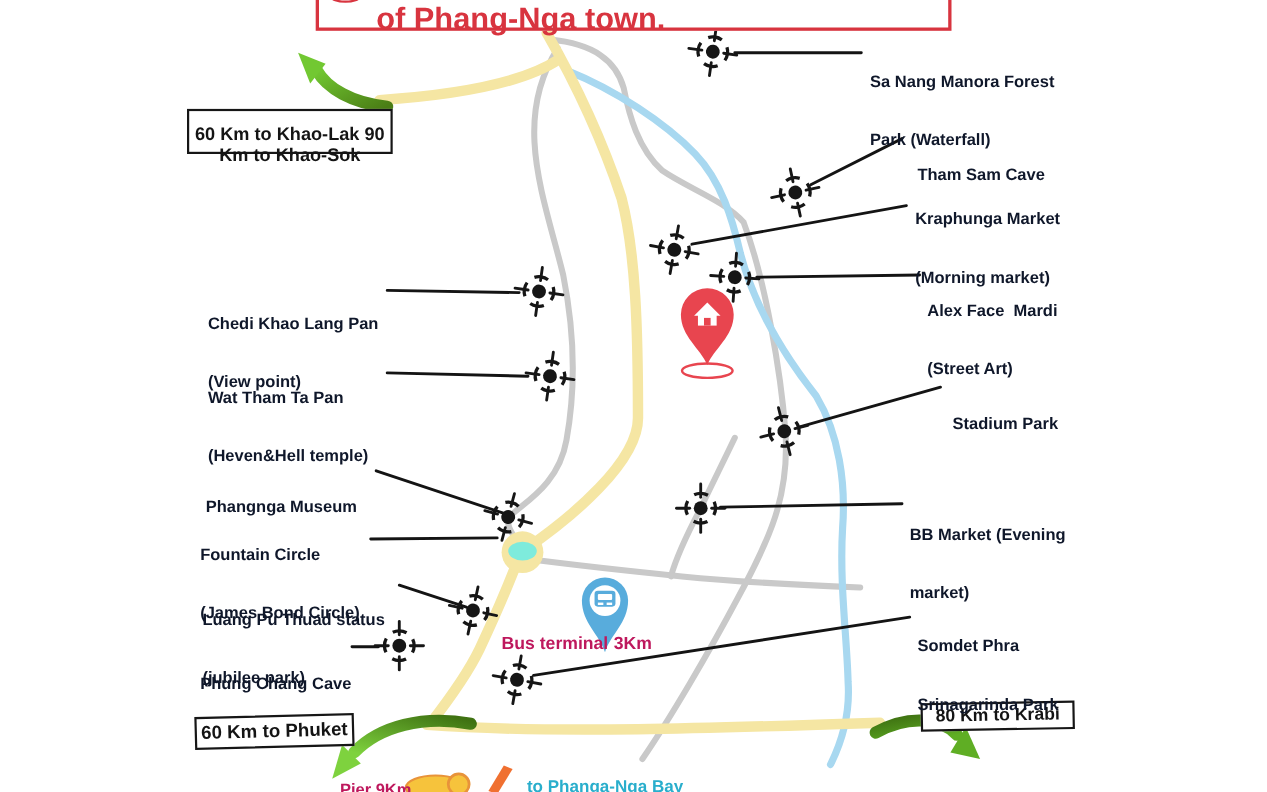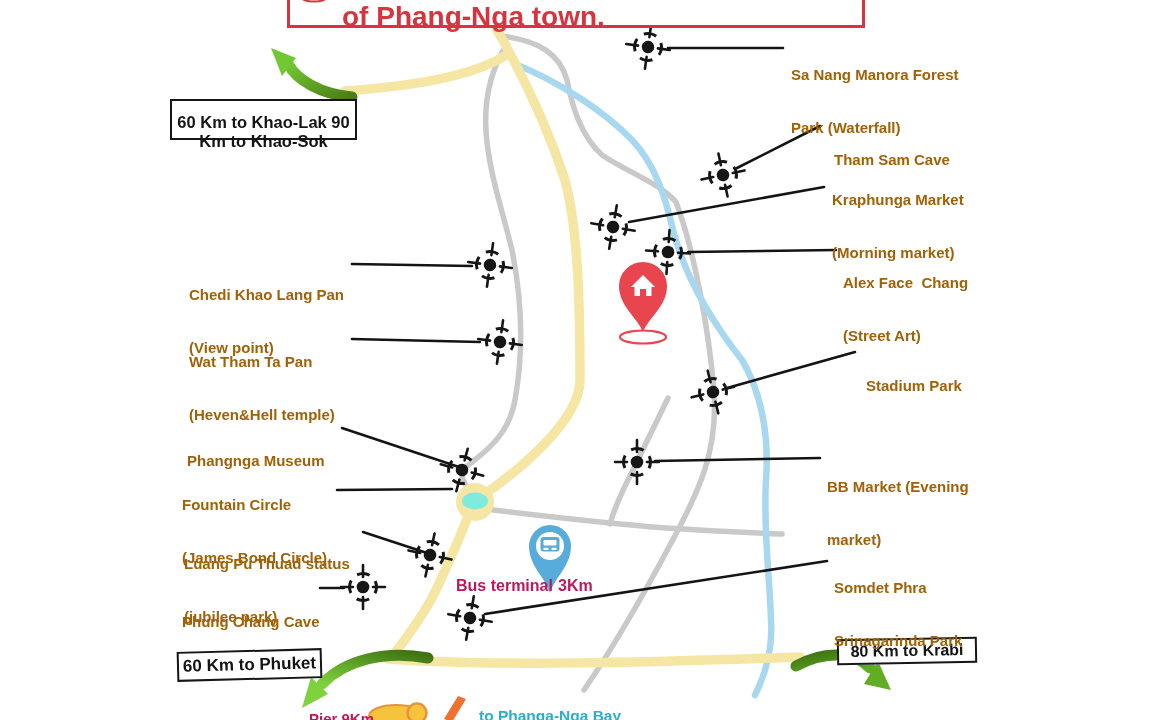--- a/index.html
+++ b/index.html
@@ -1,21 +1,21 @@
 <!DOCTYPE html>
 <html><head>
 <meta charset="utf-8">
 <style>
   html,body{margin:0;padding:0;}
   body{width:1152px;height:720px;overflow:hidden;background:#ffffff;
        font-family:"Liberation Sans",sans-serif;position:relative;}
   .map{position:absolute;left:0;top:0;width:1152px;height:612px;}
   .map svg{position:absolute;left:0;top:0;}
   .label{position:absolute;font-weight:700;font-size:15px;line-height:17.5px;
-         color:#a16207;white-space:pre;}
+         color:#0f172a;white-space:pre;}
   .label span{display:block;}
   .titlebox{position:absolute;left:287px;top:-28px;width:578px;height:56px;
             background:#fff;border:3px solid #d8343f;box-sizing:border-box;}
   .titletext{position:absolute;left:52px;top:26px;font-size:28px;font-weight:700;
              color:#d8343f;white-space:nowrap;}
   .titlepin{position:absolute;left:10px;top:26px;width:40px;height:28px;}
   .distbox{position:absolute;background:#fff;border:2.5px solid #161616;
            box-sizing:border-box;font-weight:700;color:#141414;text-align:center;}
   .khao{left:170px;top:99px;width:187px;height:41px;font-size:16.5px;line-height:19px;padding-top:12px;}
   .phuket{left:177px;top:650px;width:145px;height:30px;font-size:17px;line-height:25px;transform:rotate(-1.5deg);}
@@ -173,21 +173,21 @@
     <span>Park (Waterfall)</span>
   </div>
   <div class="label" style="left:834px;top:116px;">
     <span>Tham Sam Cave</span>
   </div>
   <div class="label" style="left:832px;top:156px;">
     <span>Kraphunga Market</span>
     <span>(Morning market)</span>
   </div>
   <div class="label" style="left:843px;top:239px;">
-    <span>Alex Face  Chang</span>
+    <span>Alex Face  Mardi</span>
     <span>(Street Art)</span>
   </div>
   <div class="label" style="left:189px;top:251px;">
     <span>Chedi Khao Lang Pan</span>
     <span>(View point)</span>
   </div>
   <div class="label" style="left:189px;top:318px;">
     <span>Wat Tham Ta Pan</span>
     <span>(Heven&amp;Hell temple)</span>
   </div>

